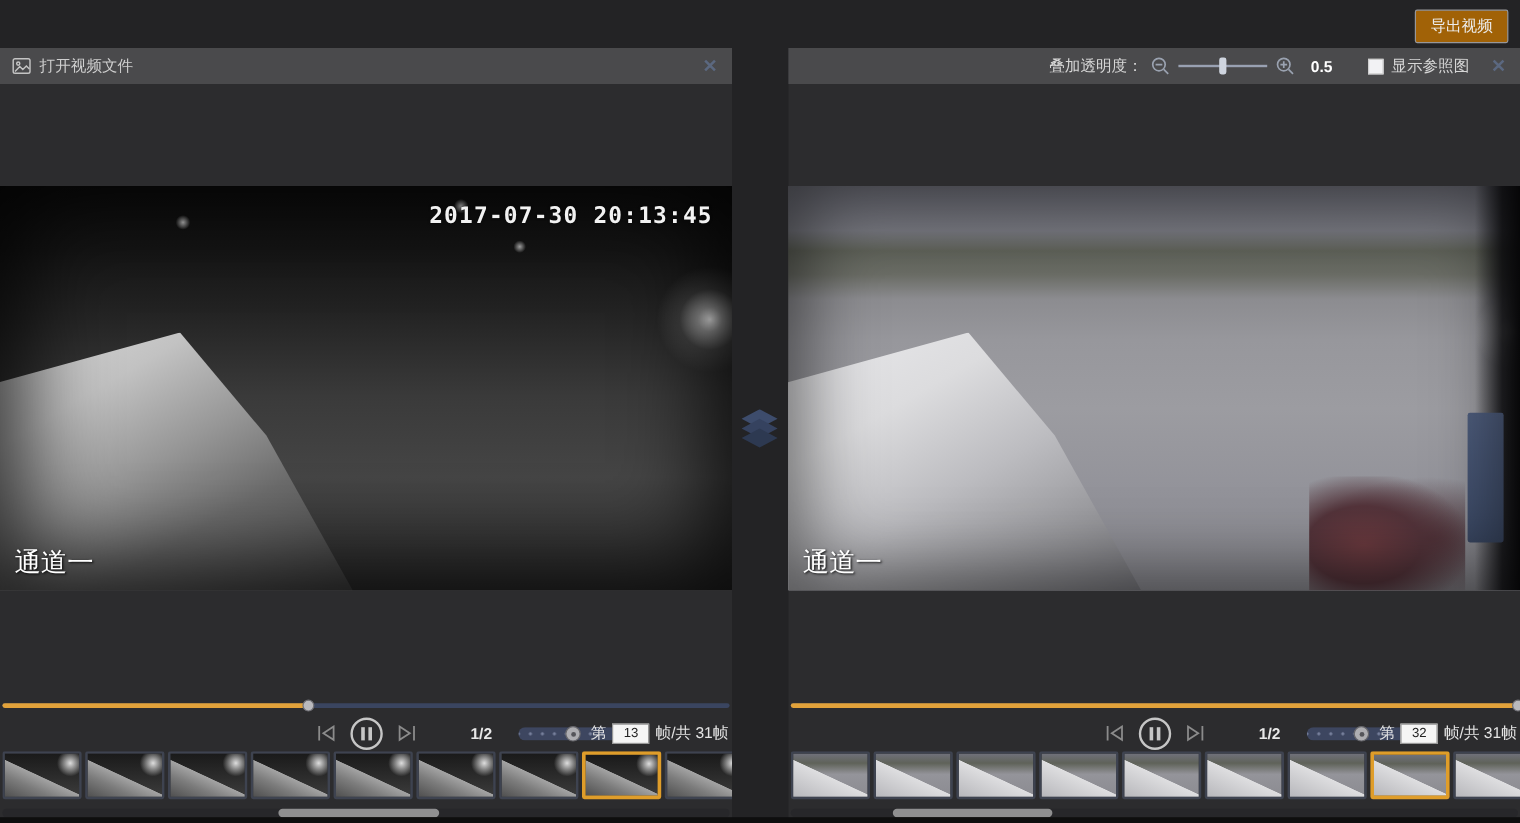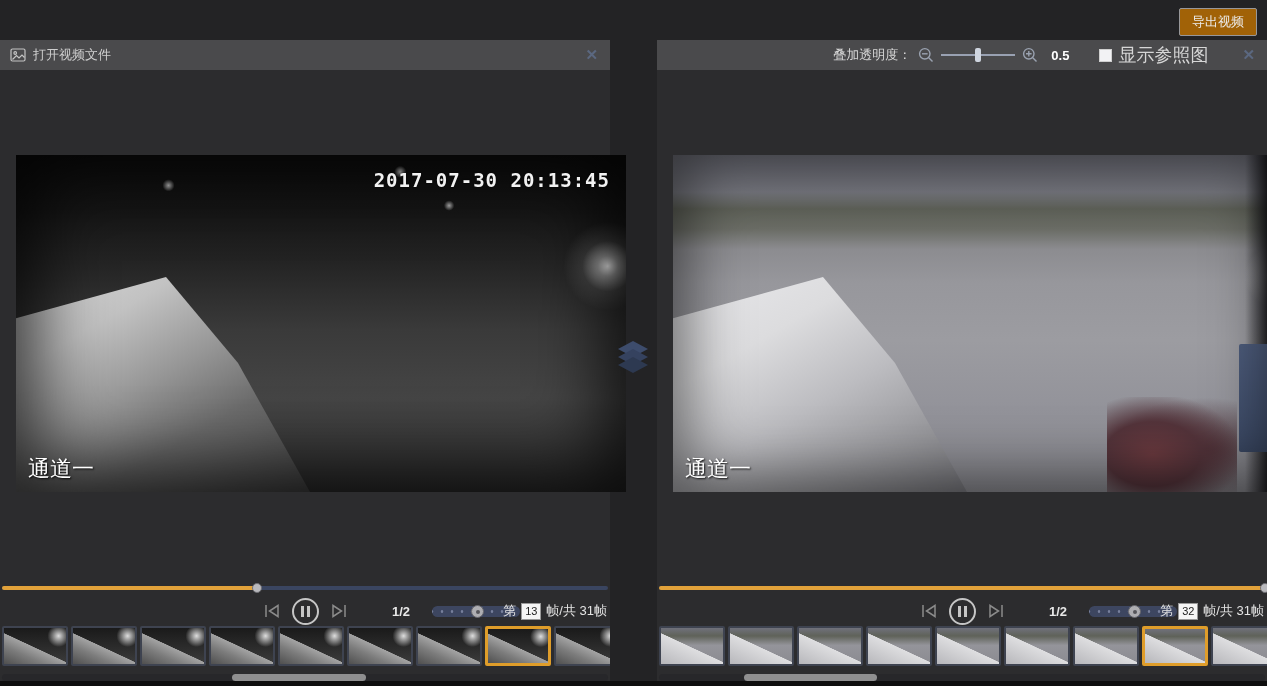--- a/index.html
+++ b/index.html
@@ -37,25 +37,25 @@
   .close-x { color:#5b6880; font-size:15px; font-weight:bold; cursor:pointer; padding:0 2px; }
 
   
   .opacity-label { color:#d6d6d6; font-size:13px; }
   .mag { display:inline-flex; margin:0 7px; cursor:pointer; }
   .hslider { position:relative; width:74px; height:14px; cursor:pointer; }
   .hslider .track { position:absolute; top:6px; left:0; width:74px; height:2px; background:#99a1b2; }
   .hslider .knob { position:absolute; top:0; left:34px; width:6px; height:14px; background:#cfd5df; border-radius:2px; }
   .opacity-value { color:#ffffff; font-weight:bold; font-size:13px; margin:0 4px 0 6px; }
   .cbx { width:13px; height:13px; background:#f2f2f4; border:1px solid #cfcfcf; margin:0 6px 0 26px; cursor:pointer; }
-  .cbx-label { font-size:18px; color:#d6d6d6; margin-right:32px; }
+  .cbx-label { font-size:13px; color:#d6d6d6; margin-right:16px; }
 
   
   .video {
-    position:absolute; top:115px; left:16px; width:610px; height:337px;
+    position:absolute; top:115px; left:0; width:610px; height:337px;
     overflow:hidden; background:#101010;
   }
   .video.night {
     background:
       radial-gradient(circle at 97% 33%, #ffffff 0, rgba(255,255,255,.55) 1.6%, rgba(255,255,255,.12) 4%, transparent 7%),
       radial-gradient(circle at 63% 5%, rgba(255,255,255,.85) 0, transparent 1.2%),
       radial-gradient(circle at 25% 9%, rgba(255,255,255,.8) 0, transparent 1.1%),
       radial-gradient(circle at 71% 15%, rgba(255,255,255,.7) 0, transparent 1%),
       linear-gradient(180deg,#0f0f0f 0%,#161616 16%,#242424 32%,#3a3a3a 52%,#454545 72%,#2f2f2f 100%);
   }
@@ -115,21 +115,21 @@
   .speed-slider { position:relative; width:88px; height:11px; background:#3d4660; border-radius:6px; cursor:pointer;
     background-image:radial-gradient(circle, #77809c 1px, transparent 1.6px);
     background-size:10px 11px; background-position:5px center; }
   .speed-slider .knob { position:absolute; left:39px; top:-1px; width:13px; height:13px;
     background:#aeaeb2; border:1px solid #66666b; border-radius:50%; }
   .speed-slider .knob:after { content:""; position:absolute; left:4px; top:4px; width:4px; height:4px;
     border-radius:50%; background:#55555a; }
 
   .counter { position:absolute; right:3px; top:0; height:30px; display:flex; align-items:center;
     gap:5px; font-size:13px; color:#e4e4e4; }
-  .frame-input { width:20px; height:17px; background:#f5f5f5; border:1px solid #999;
+  .frame-input { width:31px; height:17px; background:#f5f5f5; border:1px solid #999;
     font-size:11px; text-align:center; color:#222; }
 
   
   .thumbs { position:absolute; top:586px; left:2px; width:608px; height:44px;
     display:flex; gap:3px; overflow:hidden; }
   .thumb { flex:0 0 66px; height:40px; border:2px solid #3e4350; border-radius:2px; cursor:pointer; }
   .thumb.selected { border:3px solid #df9d2a; }
   .thumb.night-thumb {
     background:
       radial-gradient(circle at 88% 22%, rgba(255,255,255,.85) 0, transparent 18%),

